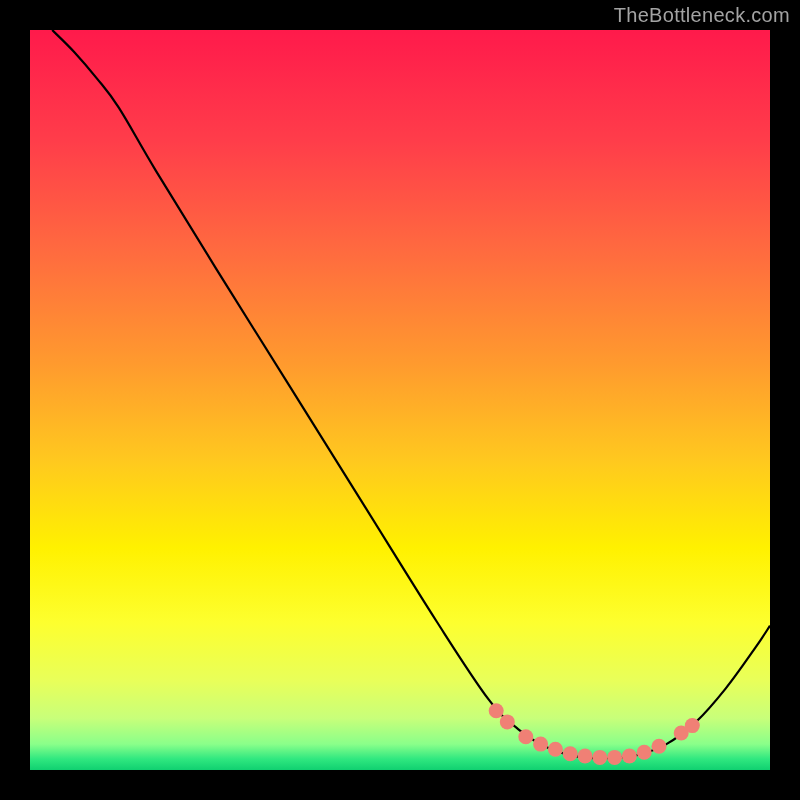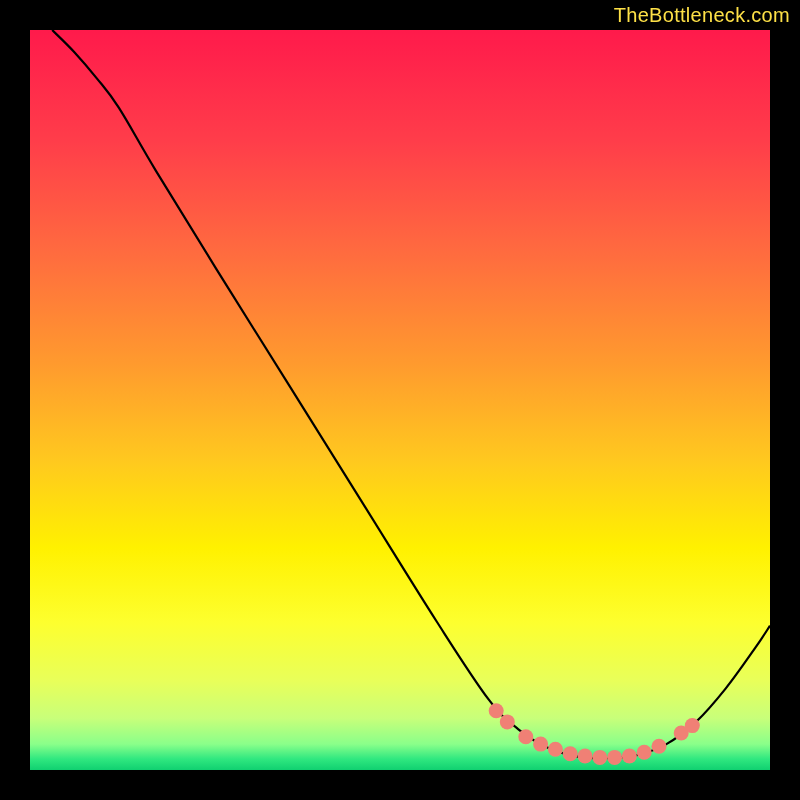--- a/index.html
+++ b/index.html
@@ -8,21 +8,21 @@
     height: 800px;
     background: #000;
     position: relative;
     overflow: hidden;
     font-family: Arial, Helvetica, sans-serif;
   }
   .attribution {
     position: absolute;
     top: 4px;
     right: 10px;
-    color: #fde047;
+    color: #a3a3a3;
     font-size: 20px;
     font-weight: 500;
     letter-spacing: 0.3px;
     z-index: 10;
   }
   .plot-frame {
     position: absolute;
     left: 30px;
     top: 30px;
     width: 740px;

